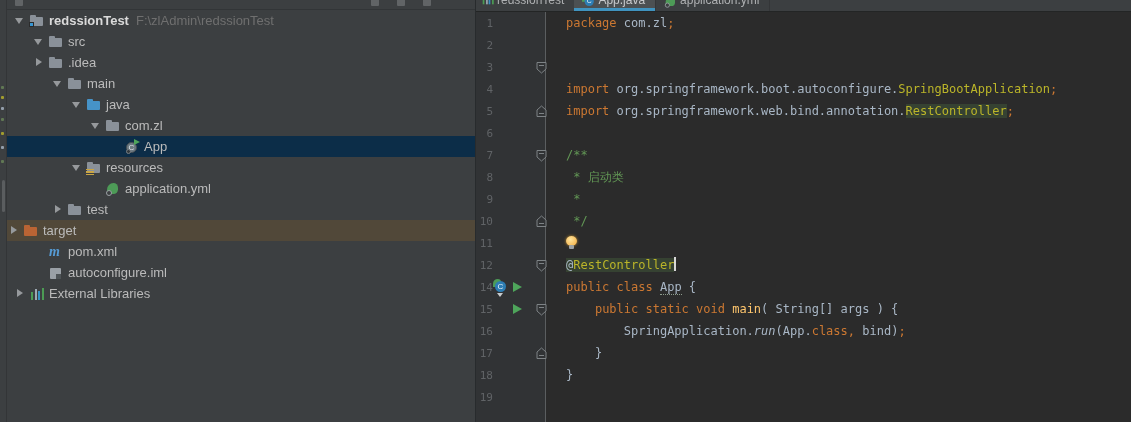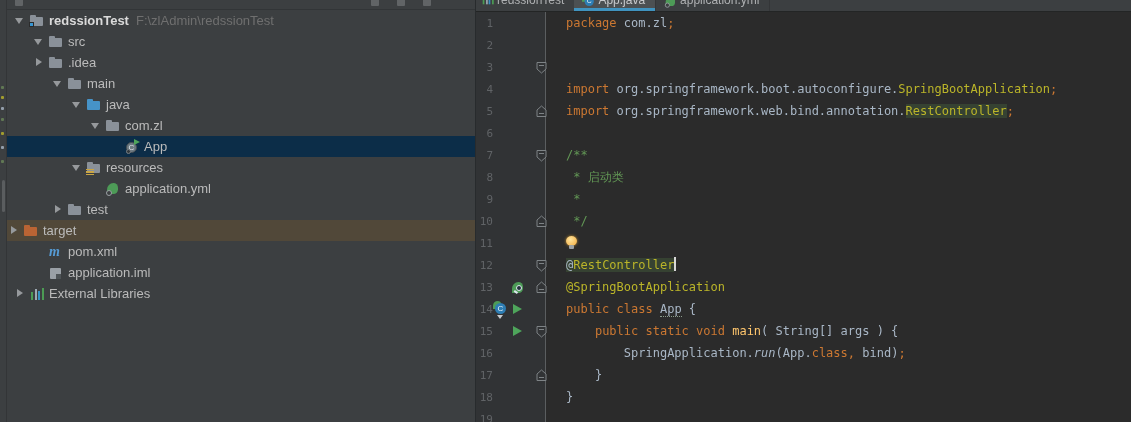--- a/index.html
+++ b/index.html
@@ -242,21 +242,21 @@
             <span class="maven-m">m</span>
           </span>
           <span class="lbl">pom.xml</span>
         </div>
         <div class="row" style="padding-left: 25px;">
           <span class="arrow-slot"></span>
           <span class="icon ">
             <span class="iml-sq"></span>
             <span class="iml-in"></span>
           </span>
-          <span class="lbl">application.iml</span>
+          <span class="lbl">autoconfigure.iml</span>
         </div>
         <div class="row" style="padding-left: 6px;">
           <span class="arrow-slot">
             <span class="arr-right"></span>
           </span>
           <span class="icon ">
             <span class="bars">
               <i class="b1"></i>
               <i class="b2"></i>
               <i class="b3"></i>
@@ -386,36 +386,20 @@
         <div class="cline">
           <span class="ln">12</span>
           <span class="gut"></span>
           <span class="fold">
             <svg width="11" height="13" viewBox="0 0 11 13">
               <path d="M1 1.5h9v6.5L5.5 12 1 8z" fill="#313335" stroke="#7E8386" stroke-width="1"></path>
               <line x1="3" y1="4.5" x2="8" y2="4.5" stroke="#7E8386" stroke-width="1"></line>
             </svg>
           </span>
           <span class="codecell"><span class="tk-id hlbg">@</span><span class="tk-ann hlbg">RestController</span><span class="caret"></span></span>
-        </div>
-        <div class="cline">
-          <span class="ln">13</span>
-          <span class="gut">
-            <span class="gicon">
-              <span class="g-leaf" style="left:2px;top:2px"></span>
-              <span class="g-mag"></span>
-            </span>
-          </span>
-          <span class="fold">
-            <svg width="11" height="13" viewBox="0 0 11 13">
-              <path d="M1 5 5.5 1 10 5v6.5H1z" fill="#313335" stroke="#7E8386" stroke-width="1"></path>
-              <line x1="3" y1="8.5" x2="8" y2="8.5" stroke="#7E8386" stroke-width="1"></line>
-            </svg>
-          </span>
-          <span class="codecell"><span class="tk-ann">@SpringBootApplication</span></span>
         </div>
         <div class="cline">
           <span class="ln">14</span>
           <span class="gut">
             <span class="gicon">
               <span class="g-bootleaf"></span>
               <span class="g-bootc">C</span>
               <span class="g-dd"></span>
             </span>
             <span class="gicon">

